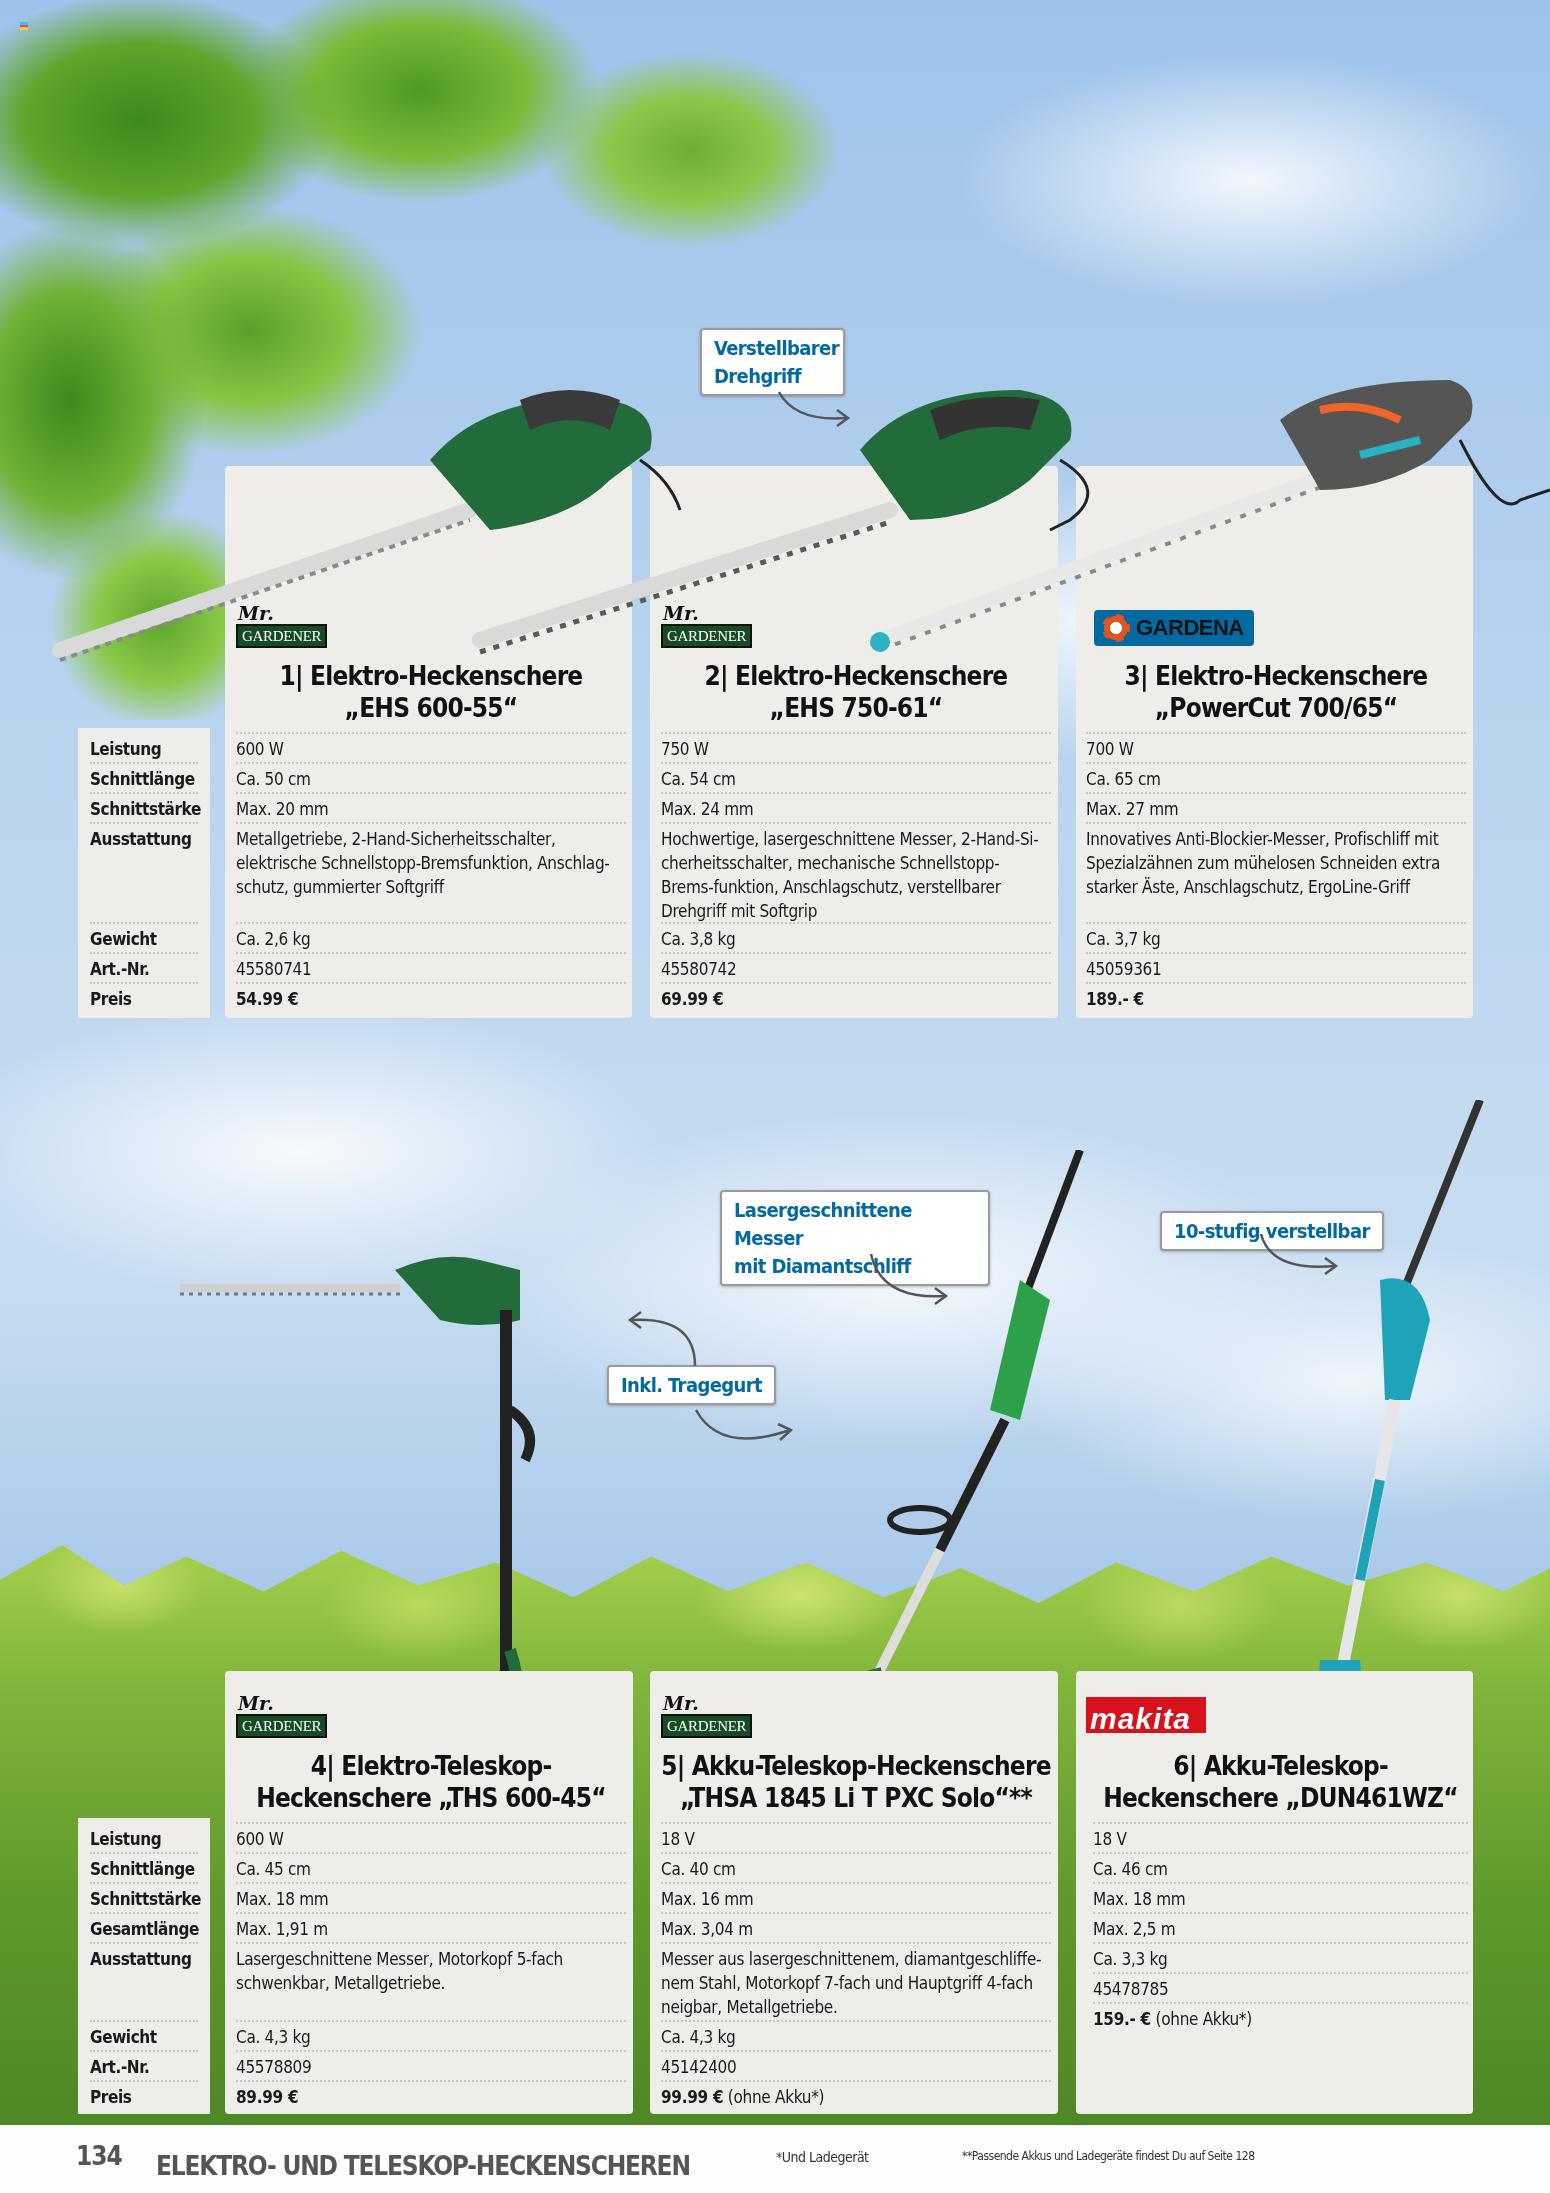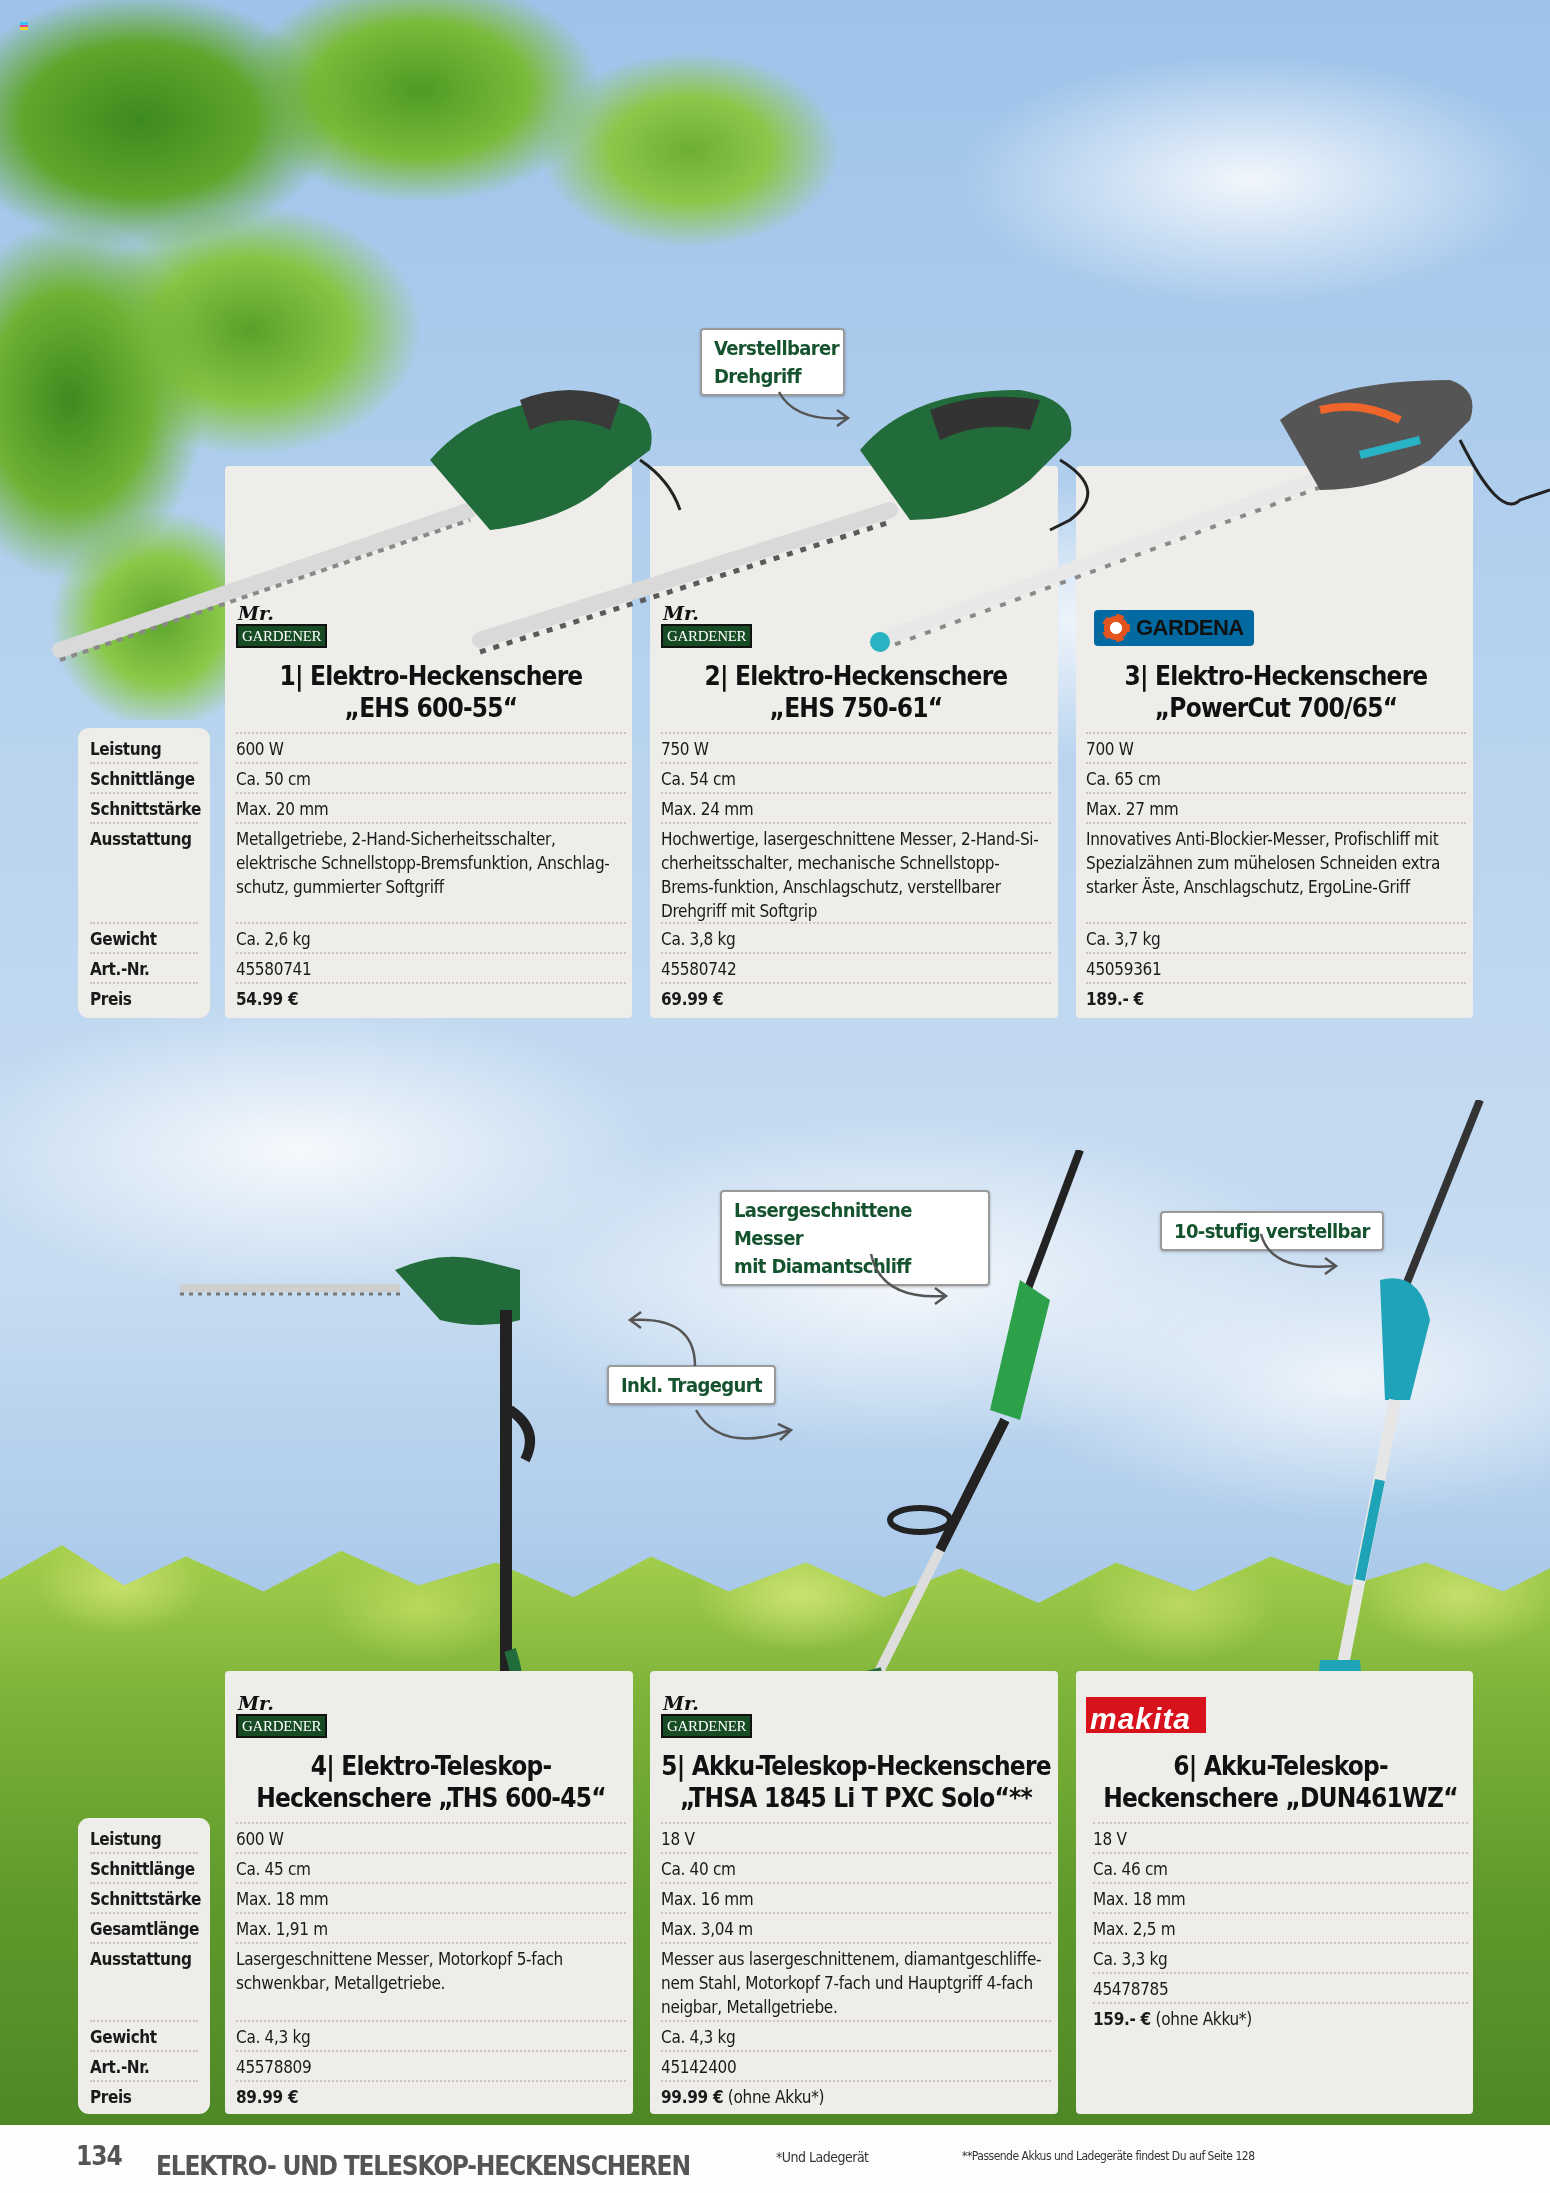--- a/index.html
+++ b/index.html
@@ -48,21 +48,21 @@
   }
   
   .card {
     position: absolute;
     background: #efedea;
     border-radius: 4px;
   }
   .label-col {
     position: absolute;
     background: #efedea;
-    border-radius: 11px;
+    border-radius: 0;
     padding: 0 12px;
   }
   .label-row, .value-row {
     font-size: 17px;
     line-height: 30px;
     height: 30px;
     border-bottom: 2px dotted #c8c5c0;
     white-space: nowrap;
   }
   .label-row { font-weight: bold; letter-spacing: -0.4px; }
@@ -110,21 +110,21 @@
   
   .callout {
     position: absolute;
     background: #fff;
     border: 2px solid #9a9a9a;
     border-radius: 4px;
     padding: 4px 12px;
     font-weight: bold;
     font-size: 20px;
     line-height: 28px;
-    color: #14532d;
+    color: #0369a1;
     letter-spacing: -0.6px;
     box-shadow: 0 1px 3px rgba(0,0,0,0.25);
   }
   .arrow { position: absolute; }
   
   .tool { position: absolute; }
   
   .footer {
     position: absolute; left: 0; top: 2125px; width: 1550px; height: 68px;
     background: #fdfdfd;

